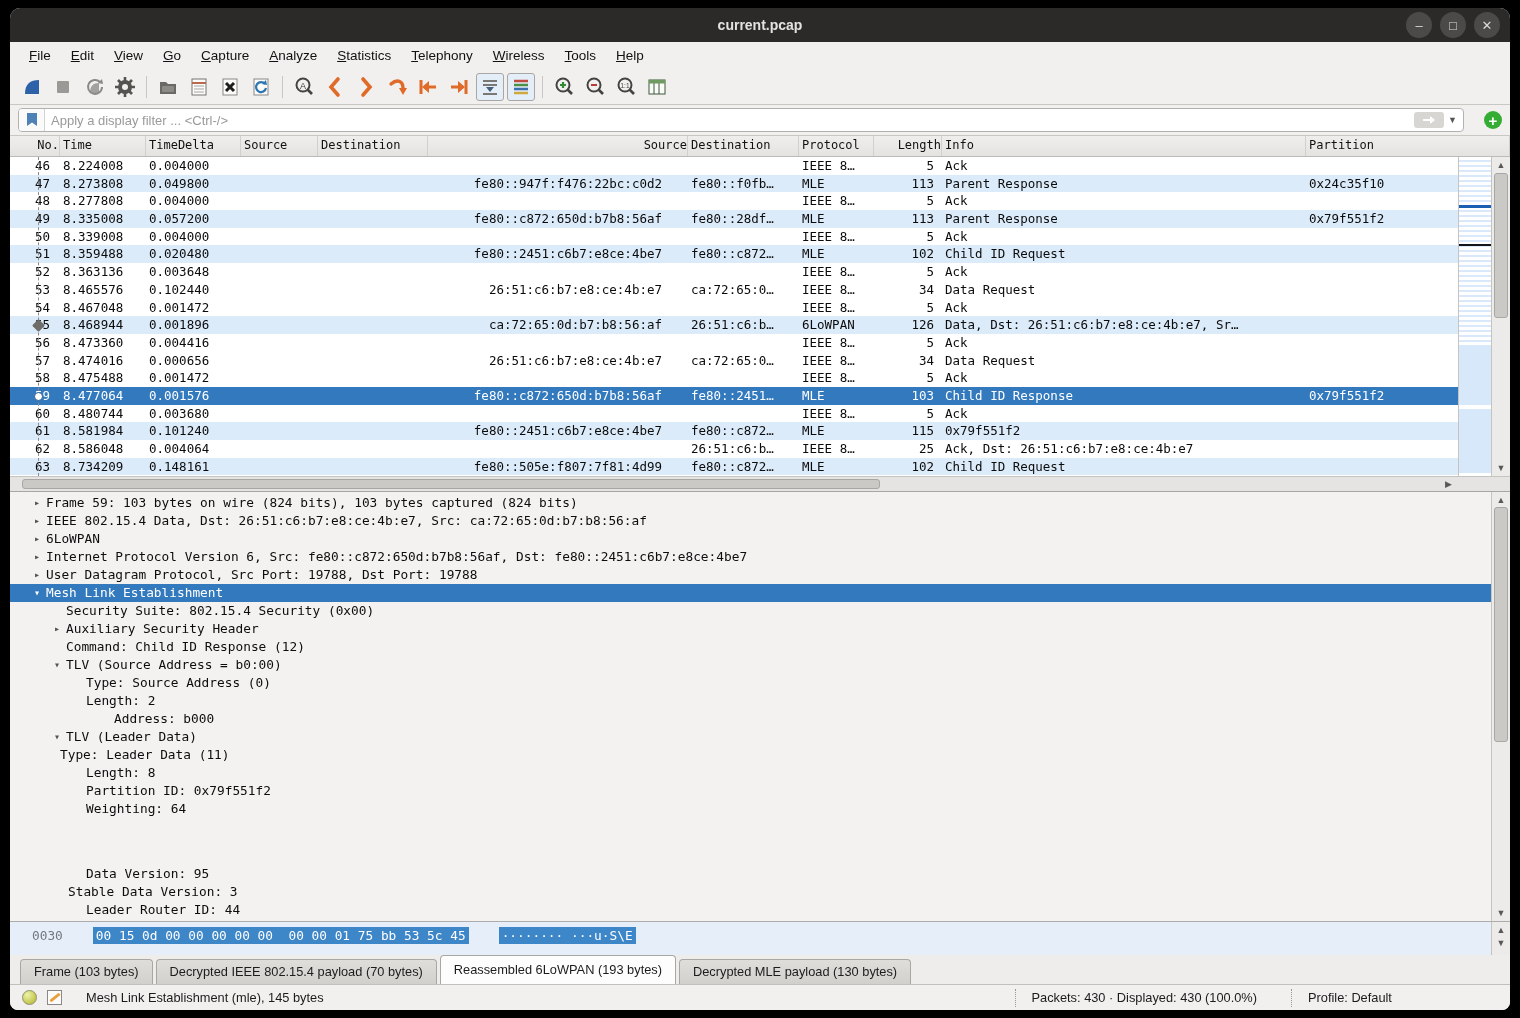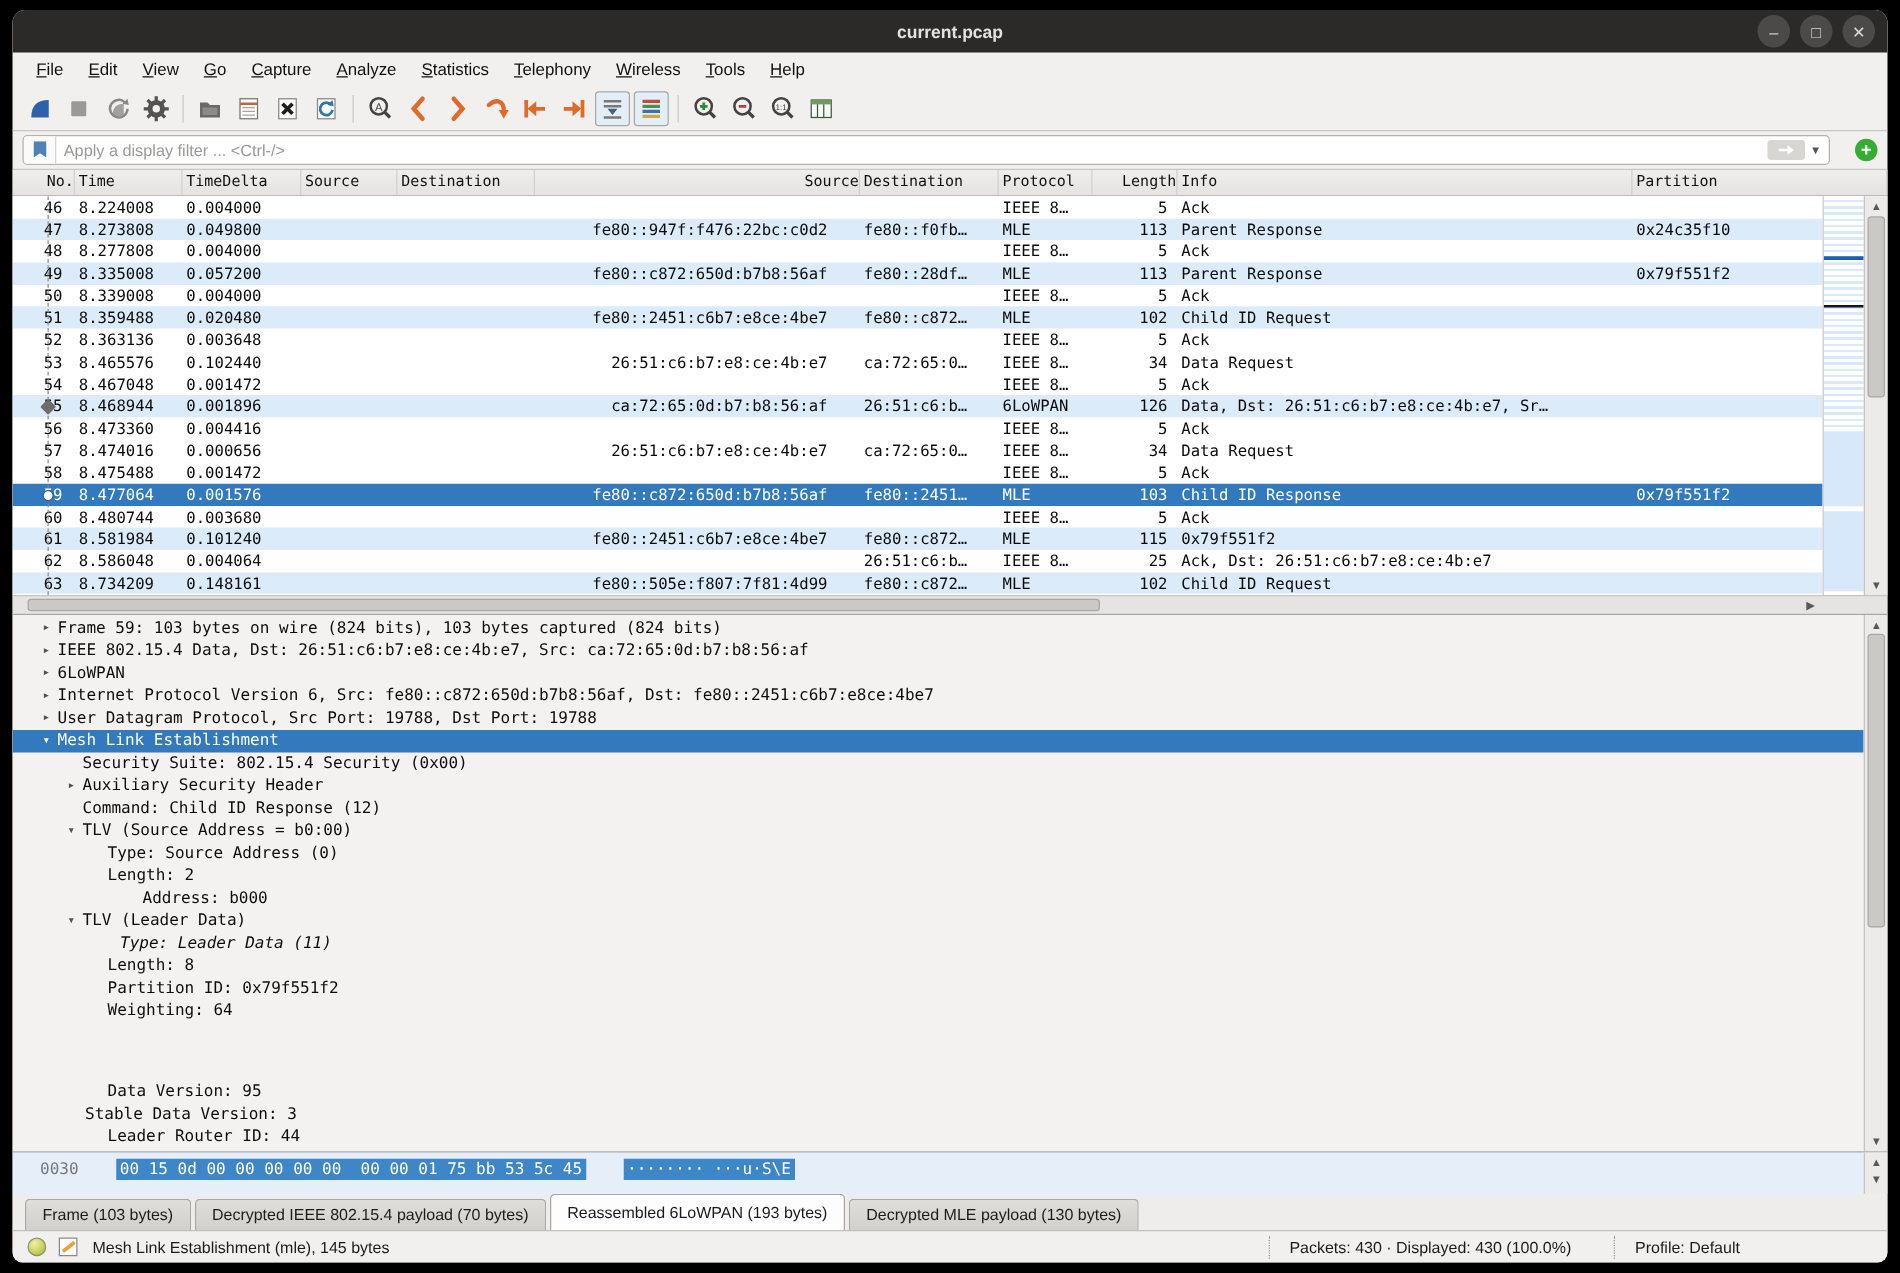--- a/index.html
+++ b/index.html
@@ -123,21 +123,21 @@
   
   .statusbar { height:26px; flex:none; border-top:1px solid #c2c0bd; display:flex;
                align-items:center; font-size:12.8px; color:#1b1b1b; background:#f1f0ef; }
   .expert { width:15px; height:15px; border-radius:50%; margin-left:12px;
             background:radial-gradient(circle at 35% 30%, #eef3a8, #c2c74d 70%);
             border:1px solid #8f906c; }
   .notepad { width:15px; height:15px; margin-left:10px; position:relative; }
   .notepad .sheet { position:absolute; inset:0; background:#fcfcfa; border:1px solid #8a8886; }
   .notepad .pencil { position:absolute; left:2px; top:6px; width:12px; height:3px;
                      background:#e8a13c; transform:rotate(-38deg); border-radius:1px; }
-  .st-field { margin-left:12px;text-align:right; }
+  .st-field { margin-left:24px;text-align:right; }
   .st-sep { width:0; height:18px; border-left:1px dotted #9a9896; }
   .st-spacer { flex:1; }
   .st-packets { padding:0 34px 0 16px; }
   .st-profile { width:218px; padding-left:16px; }
 
   svg { display:block; }
 </style>
 </head>
 <body>
 
@@ -620,21 +620,21 @@
         <div class="dline" style="padding-left: 18px;"><span class="darr">▸</span><span>User Datagram Protocol, Src Port: 19788, Dst Port: 19788</span></div>
         <div class="dline sel" style="padding-left: 18px;"><span class="darr">▾</span><span>Mesh Link Establishment</span></div>
         <div class="dline" style="padding-left: 38px;"><span class="darr"></span><span>Security Suite: 802.15.4 Security (0x00)</span></div>
         <div class="dline" style="padding-left: 38px;"><span class="darr">▸</span><span>Auxiliary Security Header</span></div>
         <div class="dline" style="padding-left: 38px;"><span class="darr"></span><span>Command: Child ID Response (12)</span></div>
         <div class="dline" style="padding-left: 38px;"><span class="darr">▾</span><span>TLV (Source Address = b0:00)</span></div>
         <div class="dline" style="padding-left: 58px;"><span class="darr"></span><span>Type: Source Address (0)</span></div>
         <div class="dline" style="padding-left: 58px;"><span class="darr"></span><span>Length: 2</span></div>
         <div class="dline" style="padding-left: 58px; margin-left: 28px;"><span class="darr"></span><span>Address: b000</span></div>
         <div class="dline" style="padding-left: 38px;"><span class="darr">▾</span><span>TLV (Leader Data)</span></div>
-        <div class="dline" style="padding-left: 68px; font-style: italic;"><span class="darr"></span><span>Type: Leader Data (11)</span></div>
+        <div class="dline" style="padding-left: 32px;"><span class="darr"></span><span>Type: Leader Data (11)</span></div>
         <div class="dline" style="padding-left: 58px;"><span class="darr"></span><span>Length: 8</span></div>
         <div class="dline" style="padding-left: 58px;"><span class="darr"></span><span>Partition ID: 0x79f551f2</span></div>
         <div class="dline" style="padding-left: 58px;"><span class="darr"></span><span>Weighting: 64</span></div>
         <div class="dline" style="padding-left: 58px; margin-top: 47px;"><span class="darr"></span><span>Data Version: 95</span></div>
         <div class="dline" style="padding-left: 58px; flex-direction: column;"><span class="darr"></span><span>Stable Data Version: 3</span></div>
         <div class="dline" style="padding-left: 58px;"><span class="darr"></span><span>Leader Router ID: 44</span></div>
         <div class="dline" style="padding-left: 38px;"><span class="darr">▾</span><span>TLV (Active Timestamp)</span></div>
         <div class="dline" style="padding-left: 58px;"><span class="darr"></span><span>Type: Active Timestamp (22)</span></div>
         <div class="dline" style="padding-left: 58px;"><span class="darr"></span><span>Length: 8</span></div>
       </div>

